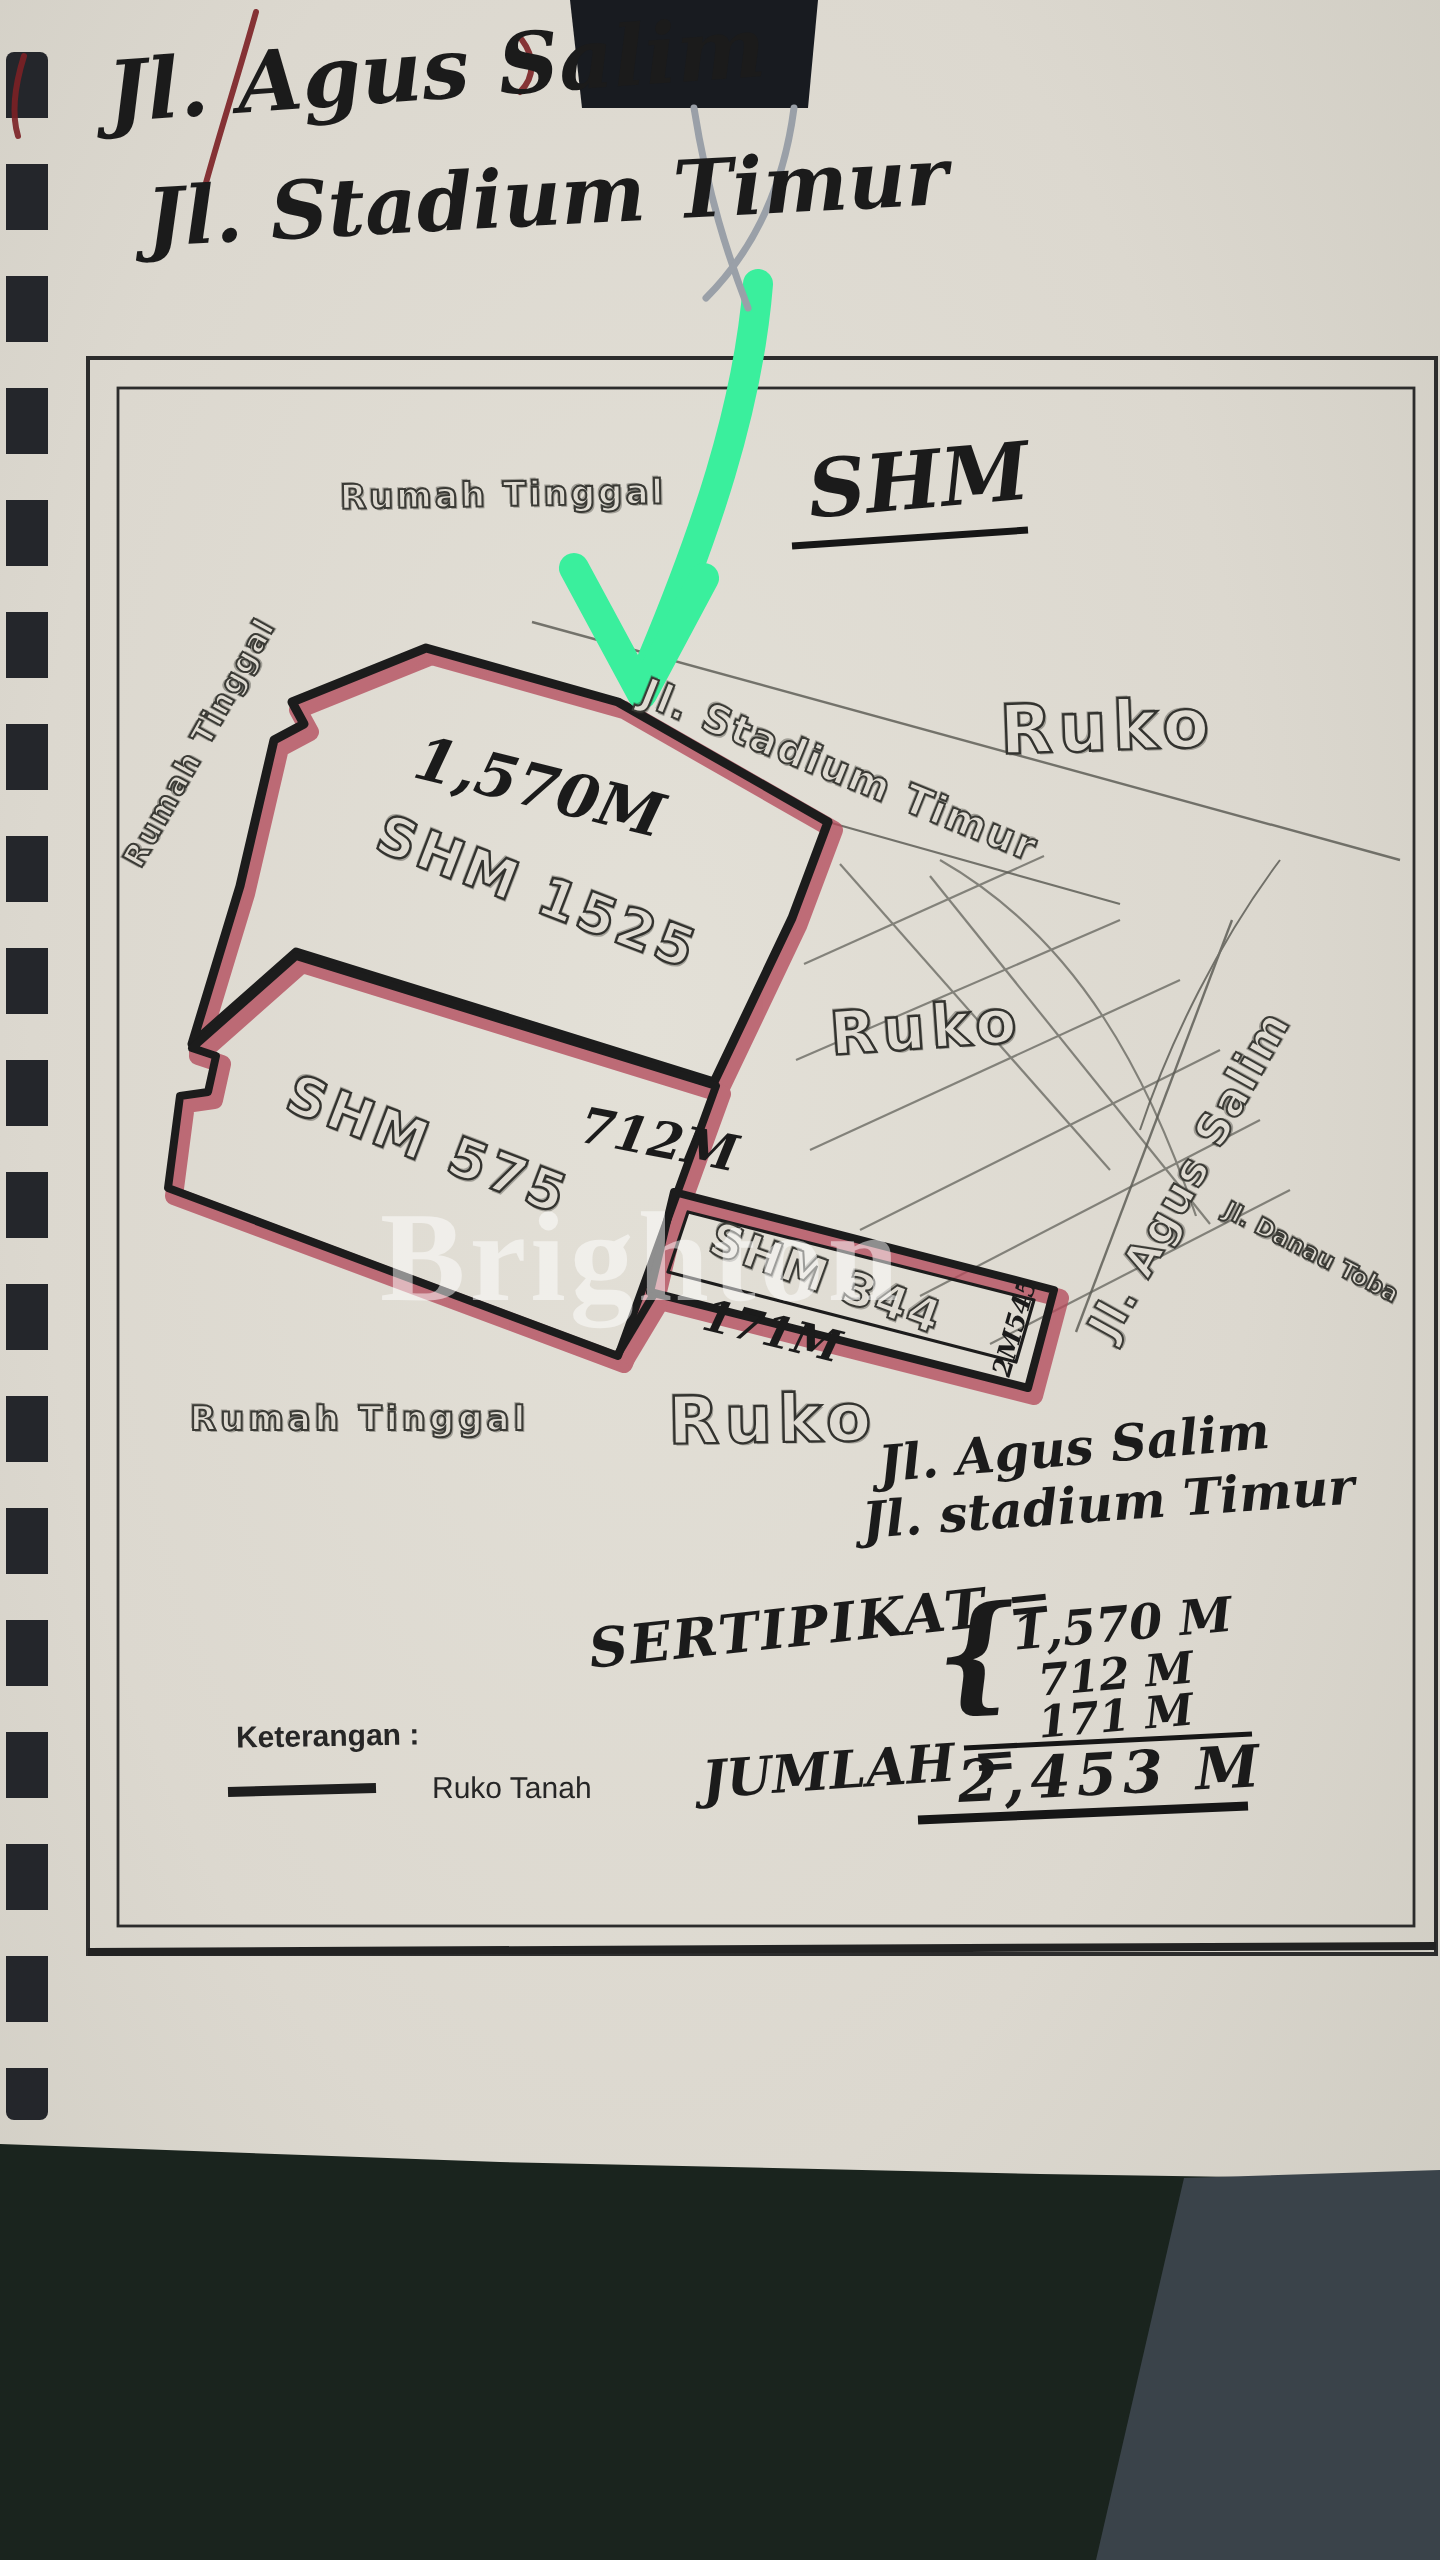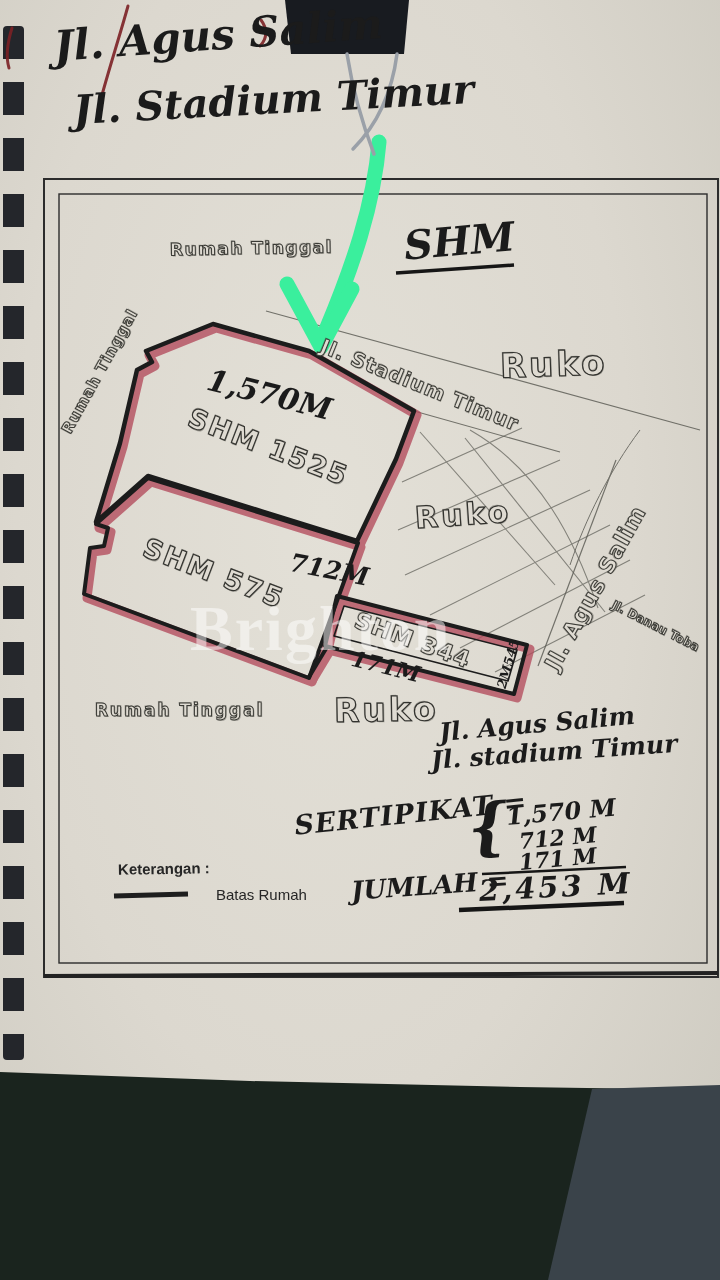--- a/index.html
+++ b/index.html
@@ -144,15 +144,15 @@
 
 <div class="abs hand" style="left:293px;top:810px;font-size:27px;letter-spacing:1px;transform:rotate(-6deg);transform-origin:left top;">SERTIPIKAT =</div>
 <div class="abs hand" style="left:468px;top:796px;font-size:62px;line-height:62px;transform:rotate(-4deg);">{</div>
 <div class="abs hand" style="left:505px;top:802px;font-size:24px;transform:rotate(-5deg);transform-origin:left top;">1,570 M</div>
 <div class="abs hand" style="left:518px;top:828px;font-size:22px;transform:rotate(-5deg);transform-origin:left top;">712 M</div>
 <div class="abs hand" style="left:518px;top:849px;font-size:22px;transform:rotate(-5deg);transform-origin:left top;">171 M</div>
 <div class="abs hand" style="left:350px;top:876px;font-size:26px;transform:rotate(-4deg);transform-origin:left top;">JUMLAH =</div>
 <div class="abs hand" style="left:478px;top:874px;font-size:29px;letter-spacing:3px;transform:rotate(-3deg);transform-origin:left top;">2,453 M</div>
 
 <div class="abs legendtxt" style="left:118px;top:860px;font-size:15px;transform:rotate(-1deg);">Keterangan :</div>
-<div class="abs legendtxt" style="left:216px;top:886px;font-size:15px;font-weight:400;">Batas Rumah</div>
+<div class="abs legendtxt" style="left:216px;top:886px;font-size:15px;font-weight:400;">Ruko Tanah</div>
 
 <div class="abs watermark" style="left:190px;top:592px;font-size:64px;">Brighton</div>
 
 </body></html>

